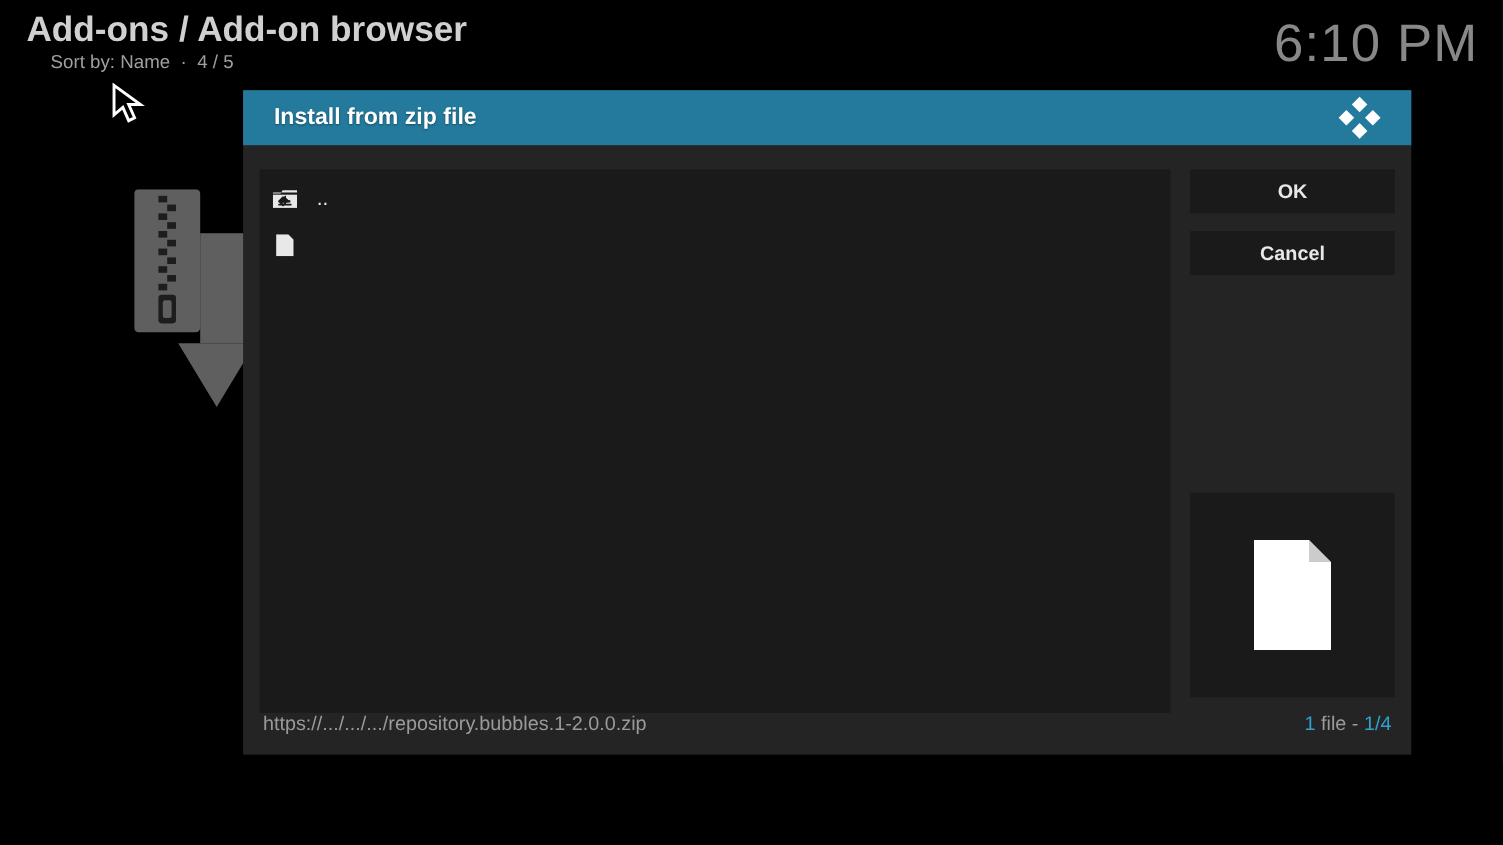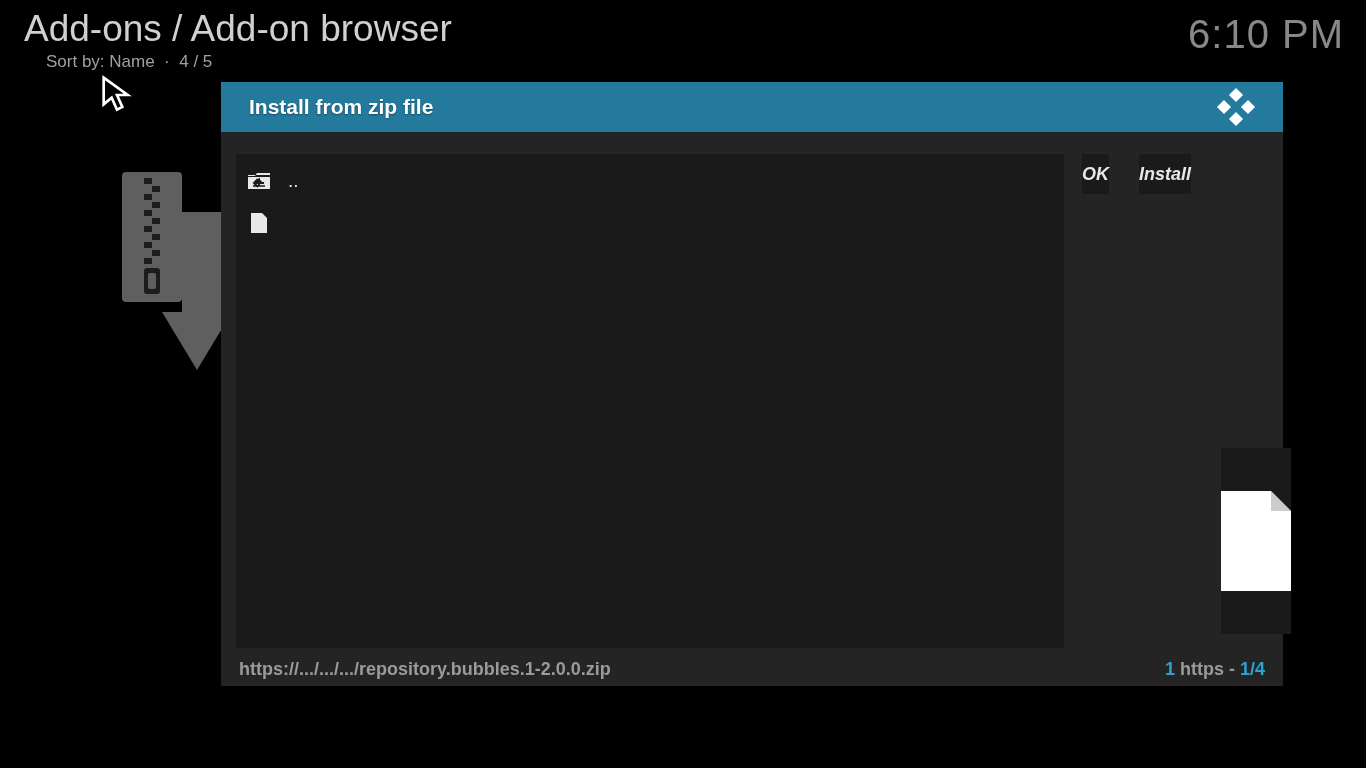--- a/index.html
+++ b/index.html
@@ -11,35 +11,35 @@
     color: #fff;
     overflow: hidden;
     position: relative;
   }
   .header {
     position: absolute;
     top: 8px;
     left: 24px;
   }
   .header-title {
-    font-size: 37px;
-    font-weight: 400;
+    font-size: 32px;
+    font-weight: 700;
     color: #d0d0d0;
   }
   .header-sub {
     font-size: 17px;
     color: #a0a0a0;
     margin-top: 2px;
     margin-left: 22px;
   }
   .clock {
     position: absolute;
     top: 12px;
     right: 22px;
-    font-size: 40px;
+    font-size: 48px;
     font-weight: 300;
     color: #888;
     letter-spacing: 1px;
   }
   .cursor {
     position: absolute;
     top: 75px;
     left: 100px;
     z-index: 10;
   }
@@ -107,23 +107,22 @@
     justify-content: center;
   }
   .file-label {
     font-size: 19px;
     color: #e8e8e8;
     font-weight: 300;
   }
   .side-col {
     width: 186px;
     display: flex;
-    flex-direction: row;
-    gap: 30px;
-    font-style: italic;
+    flex-direction: column;
+    gap: 16px;
   }
   .action-btn {
     height: 40px;
     background: #1a1a1a;
     color: #e8e8e8;
     font-size: 18px;
     font-weight: 600;
     display: flex;
     align-items: center;
     justify-content: center;
@@ -134,25 +133,25 @@
     height: 186px;
     background: #1a1a1a;
     display: flex;
     align-items: center;
     justify-content: center;
     margin-bottom: 14px;
   }
   .dialog-footer {
     height: 38px;
     display: flex;
-    align-items: flex-end;
+    align-items: flex-start;
     padding: 0 18px 6px 18px;
     font-size: 18px;
     color: #9a9a9a;
-    font-weight: 700;
+    font-weight: 400;
   }
   .footer-path { flex: 1; }
   .footer-count .accent { color: #2fa1cf; }
 </style>
 </head>
 <body>
 
 <div class="header">
   <div class="header-title">Add-ons / Add-on browser</div>
   <div class="header-sub">
@@ -231,31 +230,31 @@
         <span class="file-icon">
           <svg width="16" height="20" viewBox="0 0 16 20">
             <path d="M0 0 L11 0 L16 5 L16 20 L0 20 Z" fill="#e8e8e8"></path>
           </svg>
         </span>
       </div>
     </div>
 
     <div class="side-col">
       <div class="action-btn">OK</div>
-      <div class="action-btn">Install</div>
+      <div class="action-btn">Cancel</div>
       <div class="preview-box">
         <svg width="70" height="100" viewBox="0 0 70 100">
           <path d="M0 0 L50 0 L70 20 L70 100 L0 100 Z" fill="#fff"></path>
           <path d="M50 0 L50 20 L70 20 Z" fill="#1a1a1a"></path>
           <path d="M50 0 L70 20 L50 20 Z" fill="#ccc"></path>
         </svg>
       </div>
     </div>
   </div>
 
   <div class="dialog-footer">
     <div class="footer-path">https://.../.../.../repository.bubbles.1-2.0.0.zip</div>
     <div class="footer-count">
-      <span class="accent">1</span><span> https - </span><span class="accent">1/4</span>
+      <span class="accent">1</span><span> file - </span><span class="accent">1/4</span>
     </div>
   </div>
 
 </div>
 
 </body></html>

